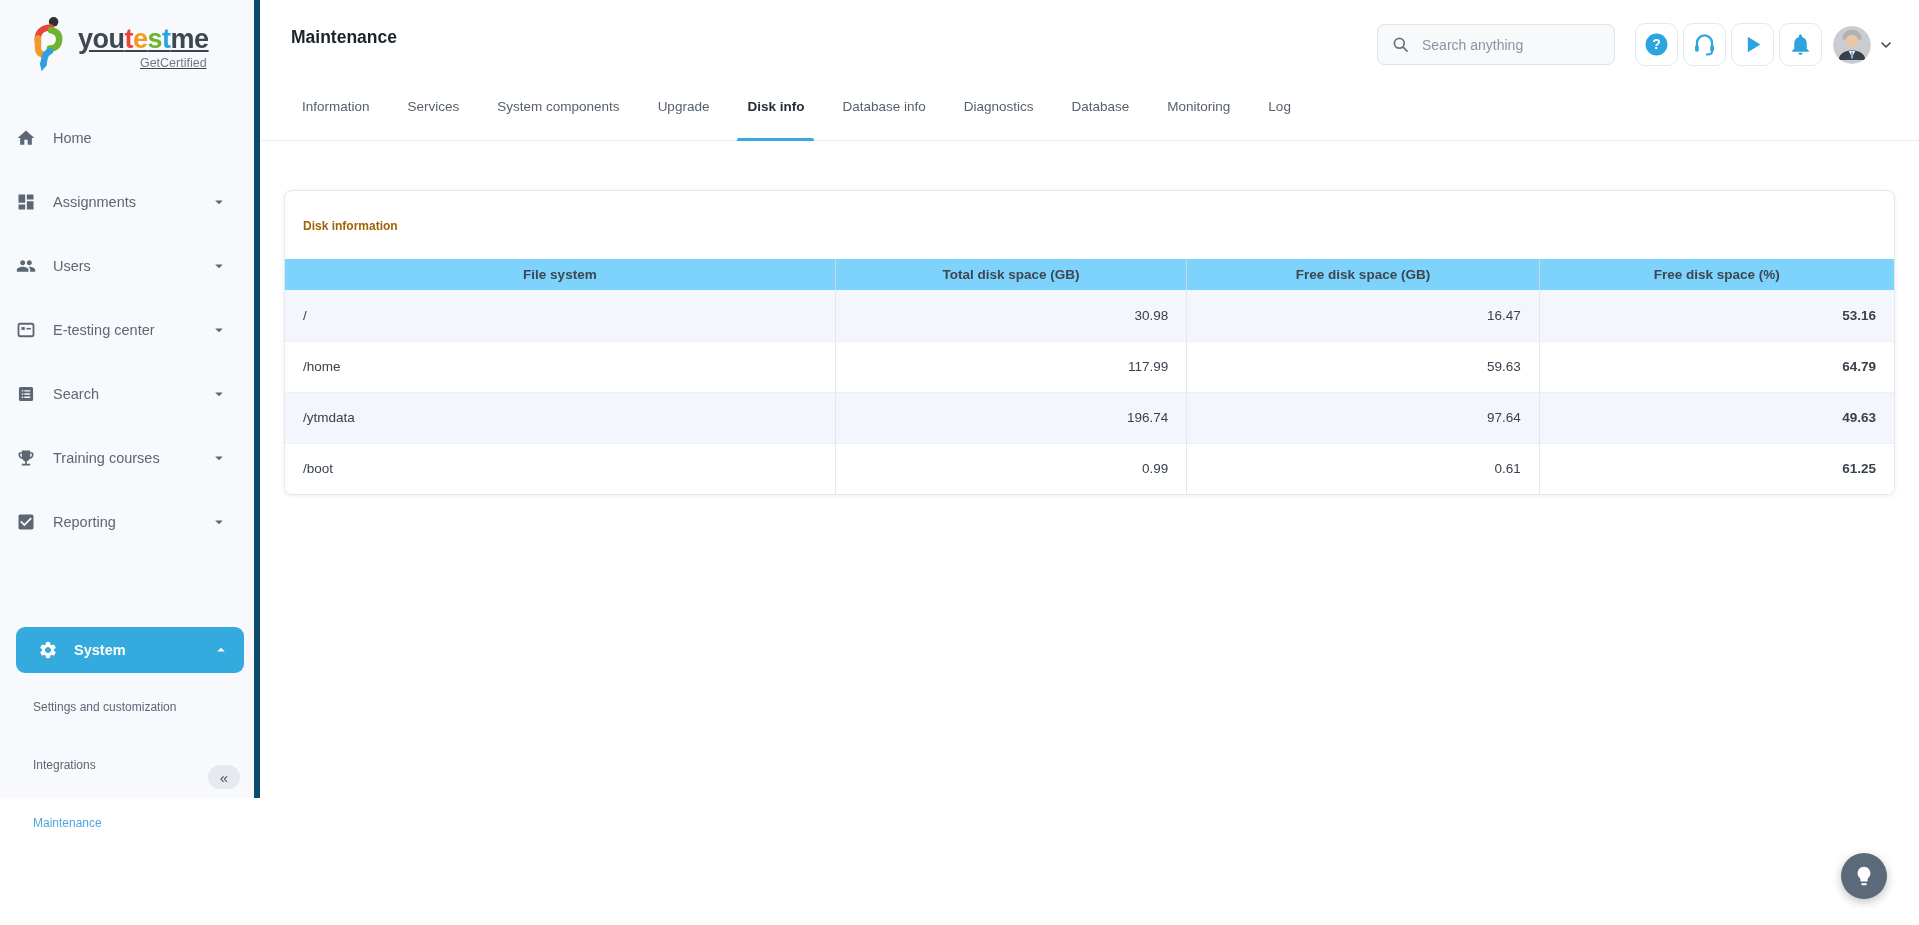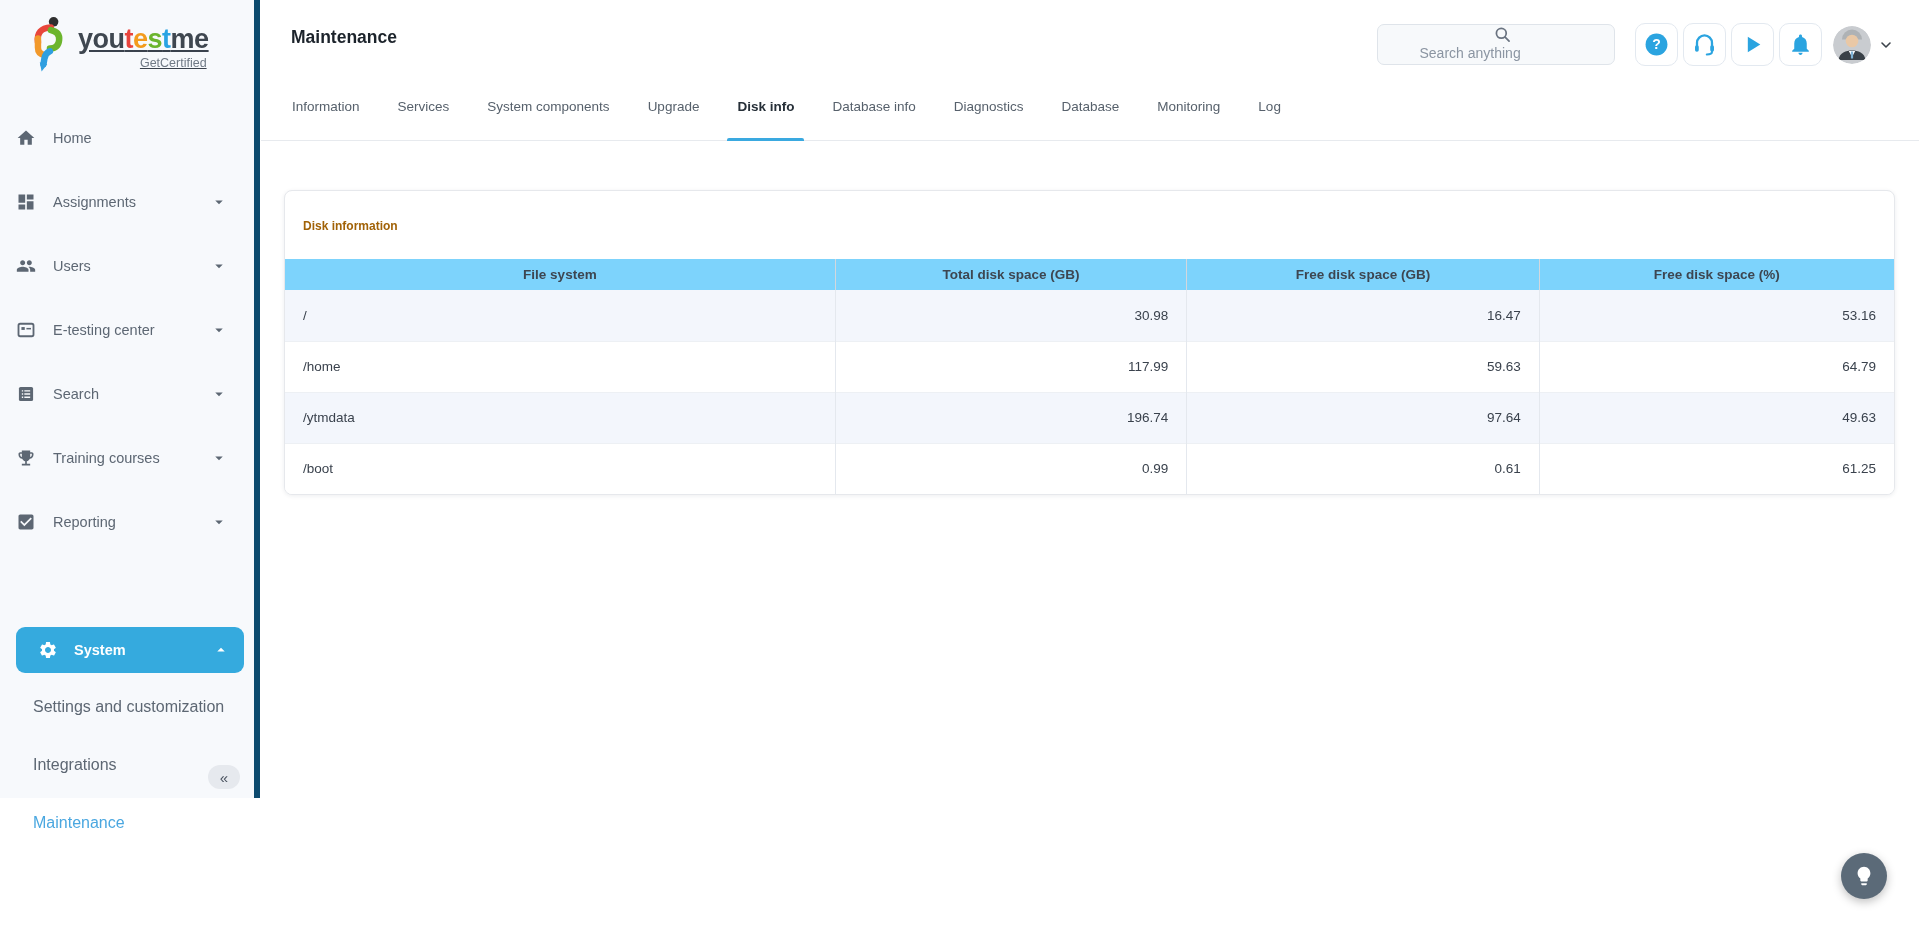--- a/index.html
+++ b/index.html
@@ -37,59 +37,59 @@
 
   .system-btn {
     position:absolute; top:627px; left:16px; width:228px; height:46px;
     background:#35aade; border-radius:9px; display:flex; align-items:center;
     color:#ffffff; font-weight:bold; font-size:14.5px; padding-left:22px; cursor:pointer;
   }
   .system-btn .nav-ico { color:#ffffff; margin-right:16px; width:20px; height:20px; }
   .system-btn .nav-chevron { color:#ffffff; right:14px; }
 
   .sub-list { position:absolute; top:678px; left:0; right:0; }
-  .sub-item { height:58px; display:flex; align-items:center; padding-left:33px; font-size:16px; color:#5d6773; cursor:pointer; }
+  .sub-item { height:58px; display:flex; align-items:center; padding-left:33px; font-size:12px; color:#5d6773; cursor:pointer; }
   .sub-item.active { color:#4aa7e0; }
 
   .collapse-btn {
     position:absolute; right:14px; bottom:9px; width:32px; height:24px; border-radius:12px;
     background:#e6e9ee; color:#4a5360; display:flex; align-items:center; justify-content:center;
     font-size:15px; cursor:pointer; user-select:none;
   }
 
   
   .main { position:absolute; left:261px; top:0; width:1658px; height:925px; background:#ffffff; }
 
   .topbar { height:75px; position:relative; display:flex; align-items:center; }
   .page-title { margin-left:30px; font-size:17.5px; font-weight:bold; color:#1c232b; }
   .topbar-right { position:absolute; right:25px; top:23px; display:flex; align-items:center; }
 
   .search-box {
     width:238px; height:41px; border:1px solid #dfe4ea; border-radius:7px; background:#f7f9fb;
-    display:flex; align-items:center; padding-left:13px; margin-right:15px;flex-direction:column;
+    display:flex; align-items:center; padding-left:13px; margin-right:15px;
   }
   .search-box svg { width:19px; height:19px; stroke:#6a7380; }
   .search-input {
     border:none; outline:none; background:transparent; margin-left:10px; width:180px;
     font-size:14px; font-family:"Liberation Sans",sans-serif; color:#3a424d;
   }
   .search-input::placeholder { color:#8b95a2; }
 
   .icon-btn {
     width:43px; height:43px; border:1px solid #e3e9f0; border-radius:10px; background:#ffffff;
     display:flex; align-items:center; justify-content:center; margin-left:5px; cursor:pointer; color:#2ba4e0;
   }
   .icon-btn svg { width:25px; height:25px; }
 
   .avatar { width:38px; height:38px; border-radius:50%; overflow:hidden; margin-left:11px; cursor:pointer; }
   .avatar svg { display:block; }
   .caret { margin-left:7px; cursor:pointer; display:flex; align-items:center; }
   .caret svg { width:16px; height:16px; stroke:#3c434b; }
 
-  .tabbar { display:flex; align-items:stretch; height:66px; border-bottom:1px solid #e7eaee; padding-left:12px; }
+  .tabbar { display:flex; align-items:stretch; height:66px; border-bottom:1px solid #e7eaee; padding-left:22px; }
   .tab {
     font-size:13.5px; color:#57616c; padding:0 19px; line-height:63px; position:relative;
     cursor:pointer; white-space:nowrap;
   }
   .tab.active { color:#262f38; font-weight:bold; }
   .tab.active::after {
     content:""; position:absolute; left:9px; right:9px; bottom:-1px; height:3px;
     background:#3aa9e0; border-radius:2px 2px 0 0;
   }
 
@@ -101,21 +101,21 @@
   }
   .card-title { font-size:12px; font-weight:bold; color:#a16207; padding:23px 18px 20px; line-height:25px; }
 
   table.disk { width:100%; border-collapse:collapse; font-size:13.5px; color:#3a424d; }
   table.disk th {
     background:#7dd3fc; height:31px; font-weight:bold; color:#3d4651;
     text-align:center; border-right:1px solid #d3d7dd; padding:0;
   }
   table.disk th:last-child { border-right:none; }
   table.disk td { height:51px; border-right:1px solid #e4e8ee; border-top:1px solid #edf0f4; }
-  table.disk td:last-child { border-right:none; }
+  table.disk td:last-child { border-right:none;font-weight:bold; }
   table.disk tbody tr:first-child td { border-top:none; }
   table.disk tbody tr:nth-child(odd) { background:#f3f6fc; }
   table.disk tbody tr:nth-child(even) { background:#ffffff; }
   td.fs { text-align:left; padding-left:18px; }
   td.num { text-align:right; padding-right:18px; }
 
   
   .fab {
     position:absolute; right:32px; bottom:26px; width:46px; height:46px; border-radius:50%;
     background:#5b6a78; display:flex; align-items:center; justify-content:center;

